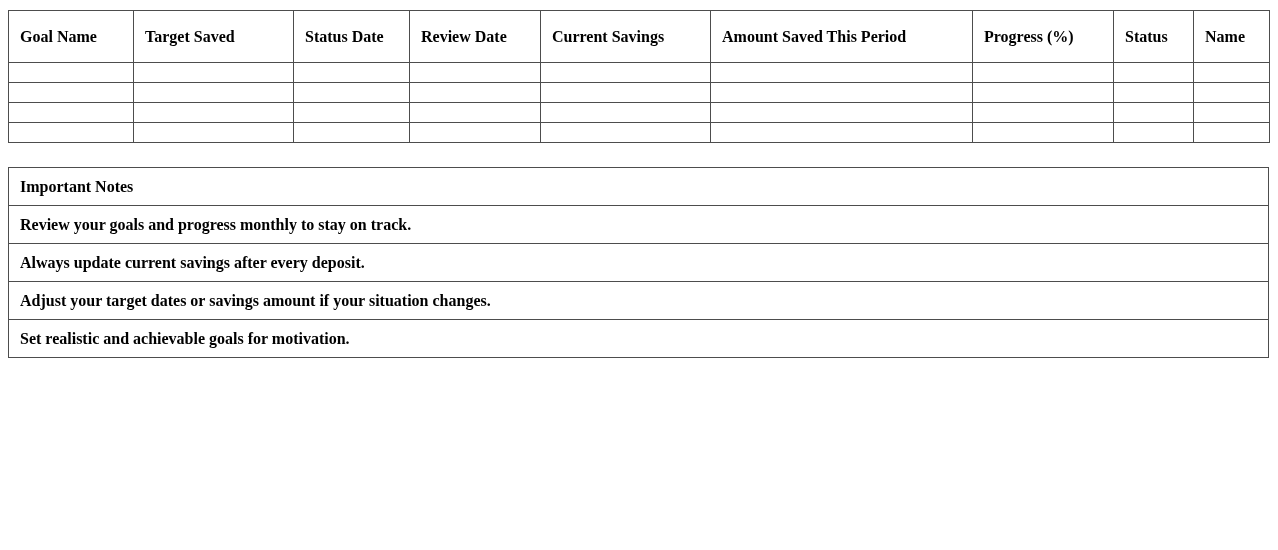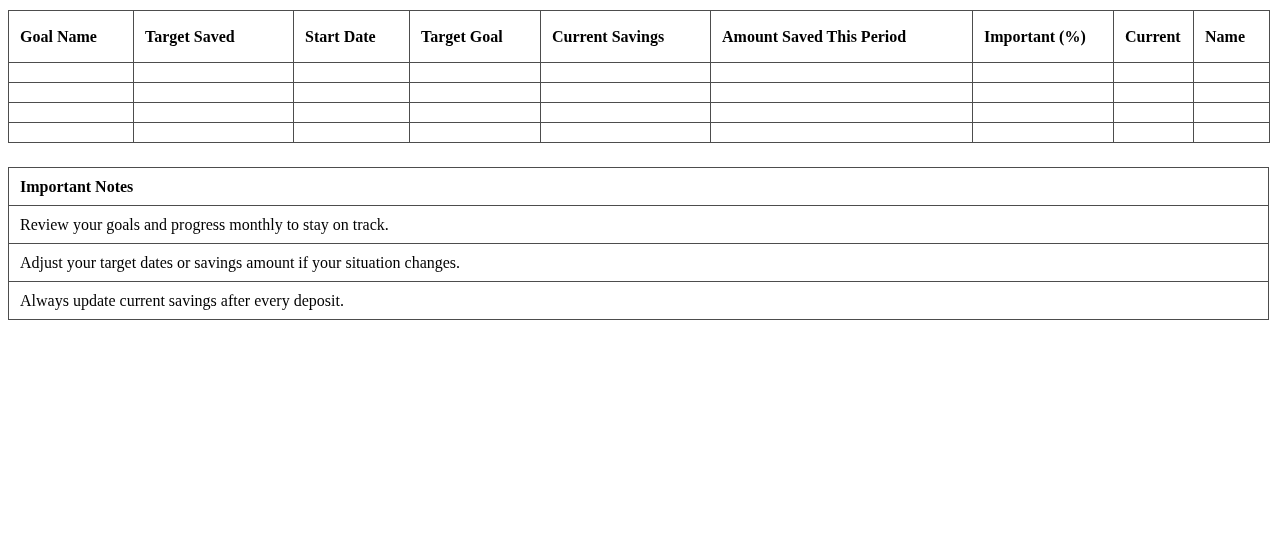--- a/index.html
+++ b/index.html
@@ -24,20 +24,21 @@
     table-layout: fixed;
     width: 1261px;
   }
   th, td {
     border: 1px solid #4d4d4d;
     padding: 0 4px 0 11px;
     text-align: left;
     vertical-align: middle;
     overflow: hidden;
     white-space: nowrap;
+    font-weight: bold;
   }
   .goals-table th {
     height: 52px;
     font-weight: bold;
   }
   .goals-table td {
     height: 20px;
   }
   .notes-table {
     margin-top: 24px;
@@ -74,26 +75,26 @@
         <col class="c4">
       <col class="c5">
         <col class="c6">
         <col class="c7">
         <col class="c8">
     </colgroup>
     <thead>
       <tr>
         <th>Goal Name</th>
         <th>Target Saved</th>
-        <th>Start Date</th>
-        <th>Target Goal</th>
+        <th>Status Date</th>
+        <th>Review Date</th>
         <th>Current Savings</th>
         <th>Amount Saved This Period</th>
-        <th>Important (%)</th>
-        <th>Current</th>
+        <th>Progress (%)</th>
+        <th>Status</th>
         <th>Name</th>
       </tr>
     </thead>
     <tbody>
       <tr>
         <td></td>
           <td></td>
           <td></td>
           <td></td>
           <td></td>
@@ -140,21 +141,24 @@
 
   <table class="notes-table">
     <tbody>
       <tr>
         <td class="notes-header-cell">Important Notes</td>
       </tr>
       <tr>
         <td>Review your goals and progress monthly to stay on track.</td>
       </tr>
       <tr>
+        <td>Always update current savings after every deposit.</td>
+      </tr>
+      <tr>
         <td>Adjust your target dates or savings amount if your situation changes.</td>
       </tr>
       <tr>
-        <td>Always update current savings after every deposit.</td>
+        <td>Set realistic and achievable goals for motivation.</td>
       </tr>
     </tbody>
   </table>
 
 </div>
 
 </body></html>

